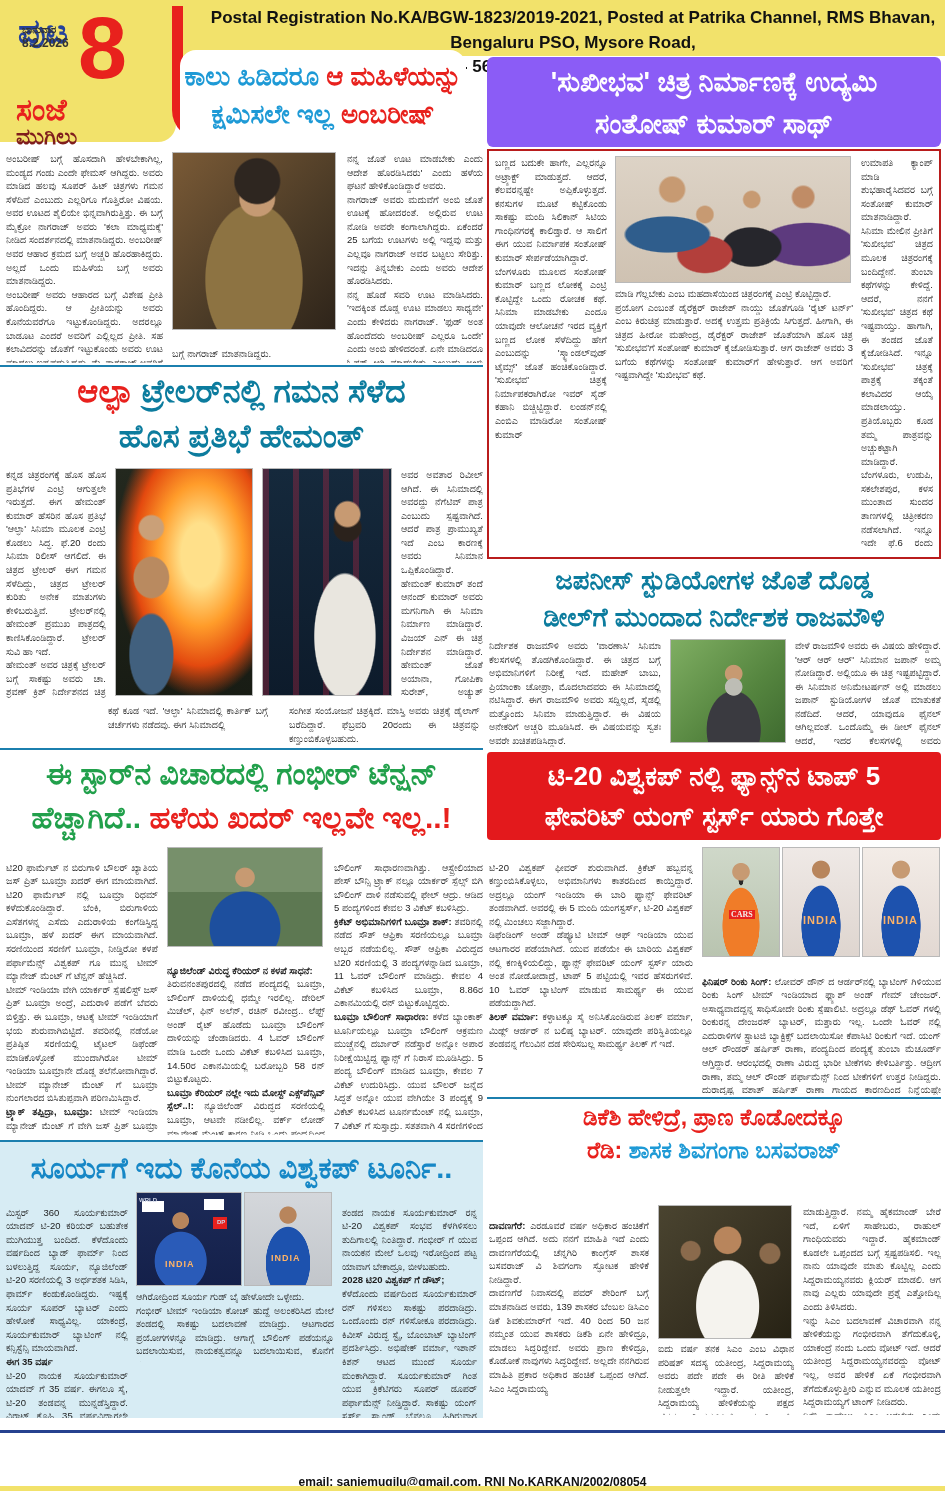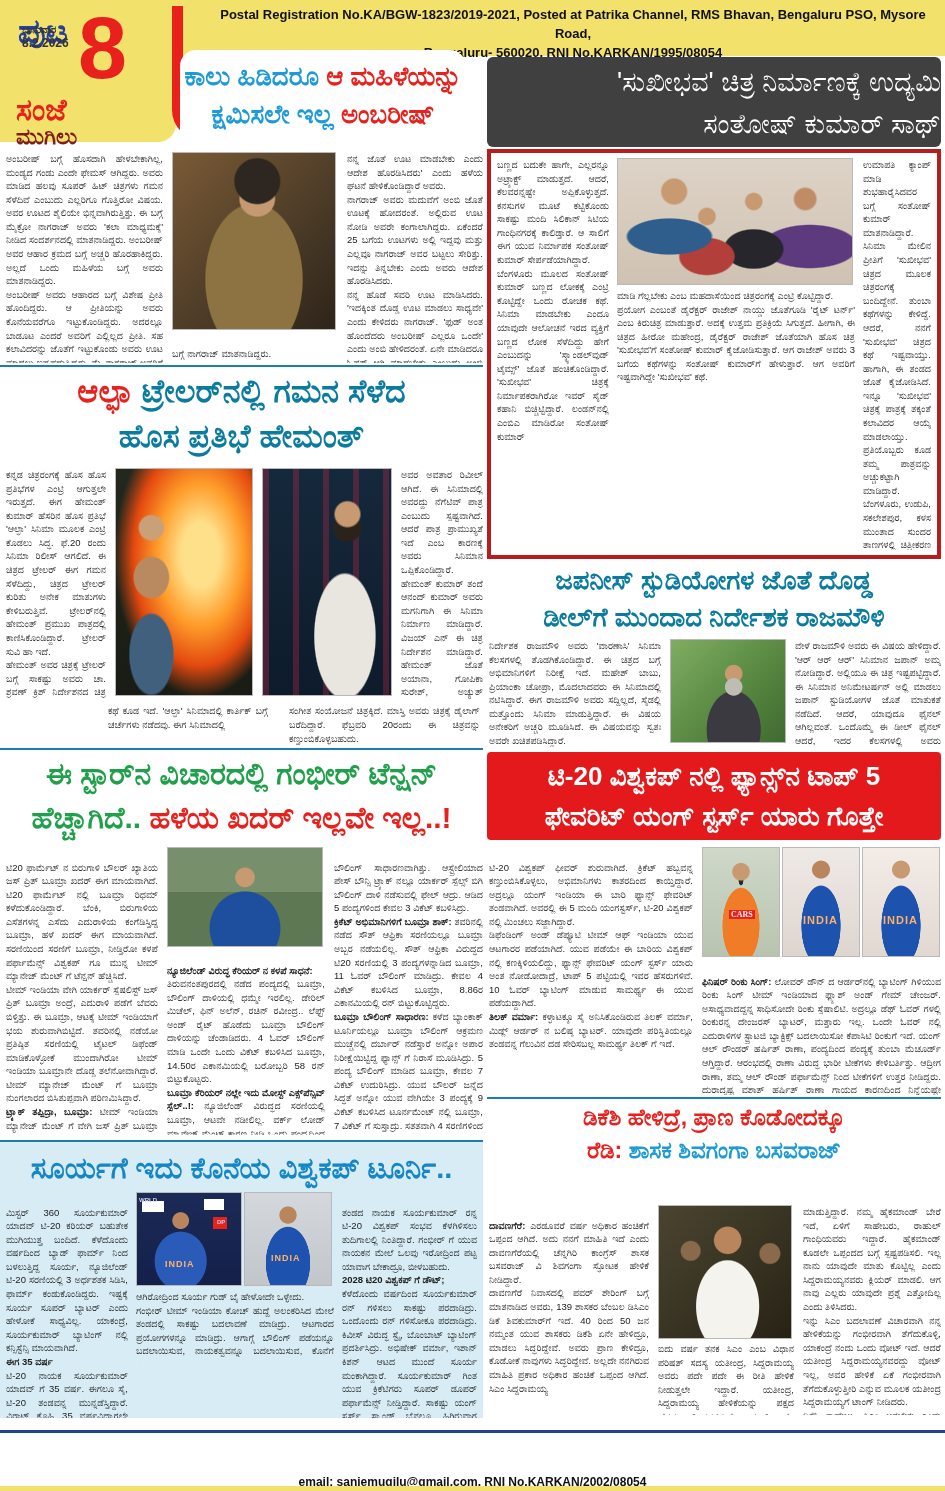--- a/index.html
+++ b/index.html
@@ -17,29 +17,29 @@
   .logo-puta { color:#24419c; font-size:34px; font-weight:bold; margin:6px 2px 0 10px; }
   .logo-eight{ color:#e8211d; font-size:88px; font-weight:bold; line-height:0.95; margin-left:8px; }
   .logo-day  { font-size:10px; color:#333; margin:-28px 0 0 14px; font-weight:bold; }
   .logo-date { font-size:12px; color:#333; margin:0 0 0 14px; font-weight:bold; }
   .logo-n1   { color:#e8211d; font-size:30px; font-weight:bold; margin:4px 0 0 8px; line-height:1.05;}
   .logo-n2   { color:#7f1d1d; font-size:22px; font-weight:bold; margin:0 0 4px 8px; line-height:1.05;}
   .red-bracket { position:absolute; left:172px; top:6px; width:30px; height:134px;
                  border-left:11px solid #e8211d; border-bottom:11px solid #e8211d;
                  border-bottom-left-radius:30px; }
   .postal { position:absolute; left:210px; top:6px; width:726px; text-align:center;
-            font-size:13px; font-weight:bold; color:#111; line-height:1.45; }
+            font-size:17px; font-weight:bold; color:#111; line-height:1.45; }
   
   .h1-box { position:absolute; left:180px; top:50px; width:286px; height:98px; background:#fff;
             border-radius:16px; text-align:center; padding-top:8px; }
   .h1-line { font-size:26px; font-weight:bold; line-height:1.45; }
   .c-blue  { color:#1e9ad6; } .c-red { color:#e8211d; } .c-teal { color:#0c7c9e; }
   .c-green { color:#21a04b; }
-  .sukh-head { position:absolute; left:487px; top:57px; width:454px; height:90px; background:#404040;
-               border-radius:6px; color:#fff; text-align:right; font-weight:normal;
+  .sukh-head { position:absolute; left:487px; top:57px; width:454px; height:90px; background:#8b5cf6;
+               border-radius:6px; color:#fff; text-align:center; font-weight:bold;
                font-size:27px; line-height:1.55; padding-top:5px; }
   .alpha-head { position:absolute; left:0; top:369px; width:483px; text-align:center;
                 font-size:32px; font-weight:bold; line-height:1.42; }
   .gam-head { position:absolute; left:0; top:752px; width:483px; text-align:center;
               font-size:30px; font-weight:bold; line-height:1.45; }
   .raj-head { position:absolute; left:487px; top:562px; width:454px; text-align:center;
               font-size:26px; font-weight:bold; line-height:1.42; color:#0c7c9e; }
   .t20-head { position:absolute; left:487px; top:752px; width:454px; height:88px; background:#e3191c;
               border-radius:4px; color:#fff; text-align:center; font-weight:bold;
               font-size:26px; line-height:1.55; padding-top:4px; }
@@ -122,21 +122,21 @@
       radial-gradient(ellipse at 52% 76%, #f5f3ee 0 32%, transparent 33%),
       radial-gradient(ellipse at 54% 94%, #222 0 9%, transparent 10%),
       linear-gradient(135deg, #4a4430, #332d1e 70%, #262214); }
   .jtx { position:absolute; font-weight:bold; color:#ffb366; letter-spacing:1px; }
   .wtx { position:absolute; font-weight:bold; color:#f2f2ee; }
   
   .surya-box { position:absolute; left:0; top:1140px; width:483px; height:278px;
                background:#d7ecf4; border-top:2px solid #1b7fae; padding:0 6px; overflow:hidden; }
   
   .sukh-body { position:absolute; left:487px; top:149px; width:454px; height:410px;
-               border:4px solid #b91c1c; padding:5px 6px; display:flex; gap:8px; overflow:hidden; }
+               border:2px solid #b91c1c; padding:5px 6px; display:flex; gap:8px; overflow:hidden; }
   
   .footer-line { position:absolute; left:0; top:1430px; width:945px; height:3px; background:#26418f; }
   .footer { position:absolute; left:0; top:1439px; width:945px; text-align:center;
             font-size:12px; font-weight:bold; color:#111; line-height:1.45; }
   .bottom-strip { position:absolute; left:0; bottom:0; width:945px; height:5px; background:#f2e26b; }
 </style>
 </head>
 <body>
 
 <div id="page">

